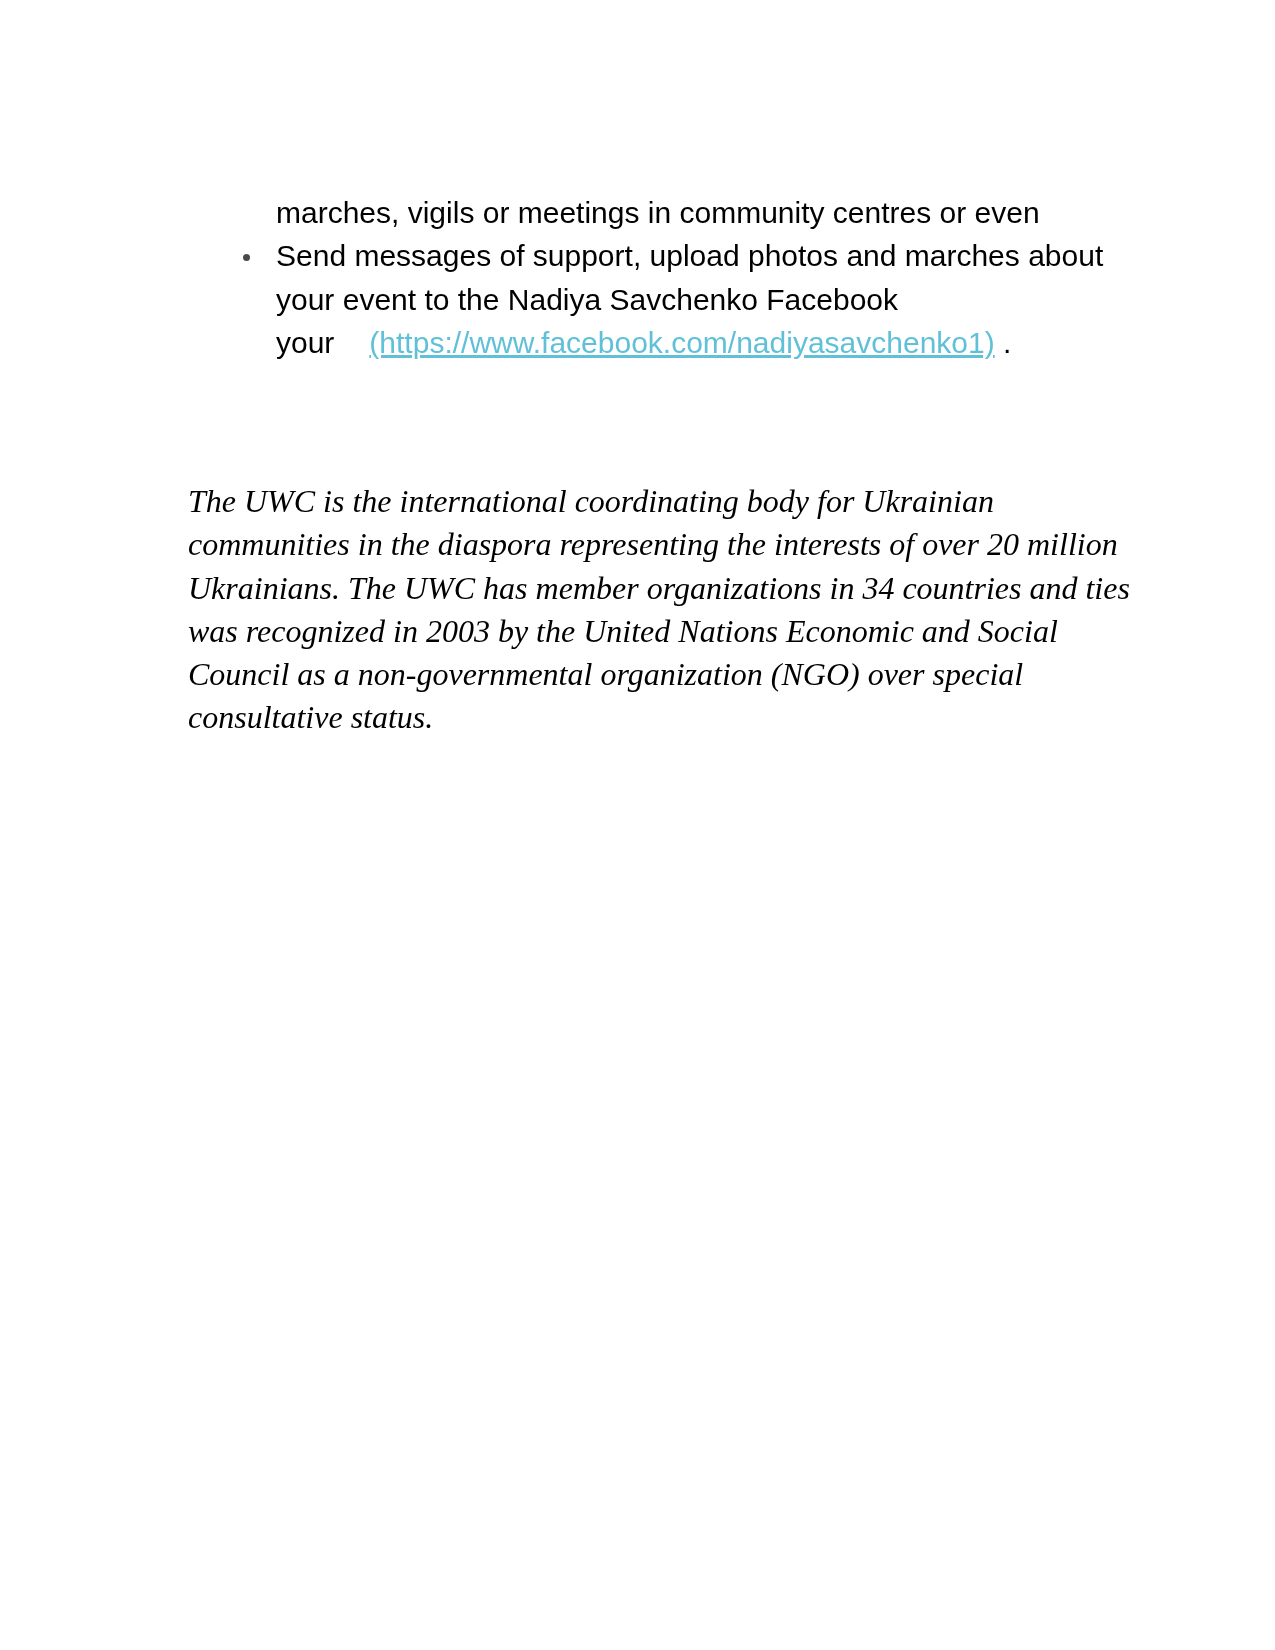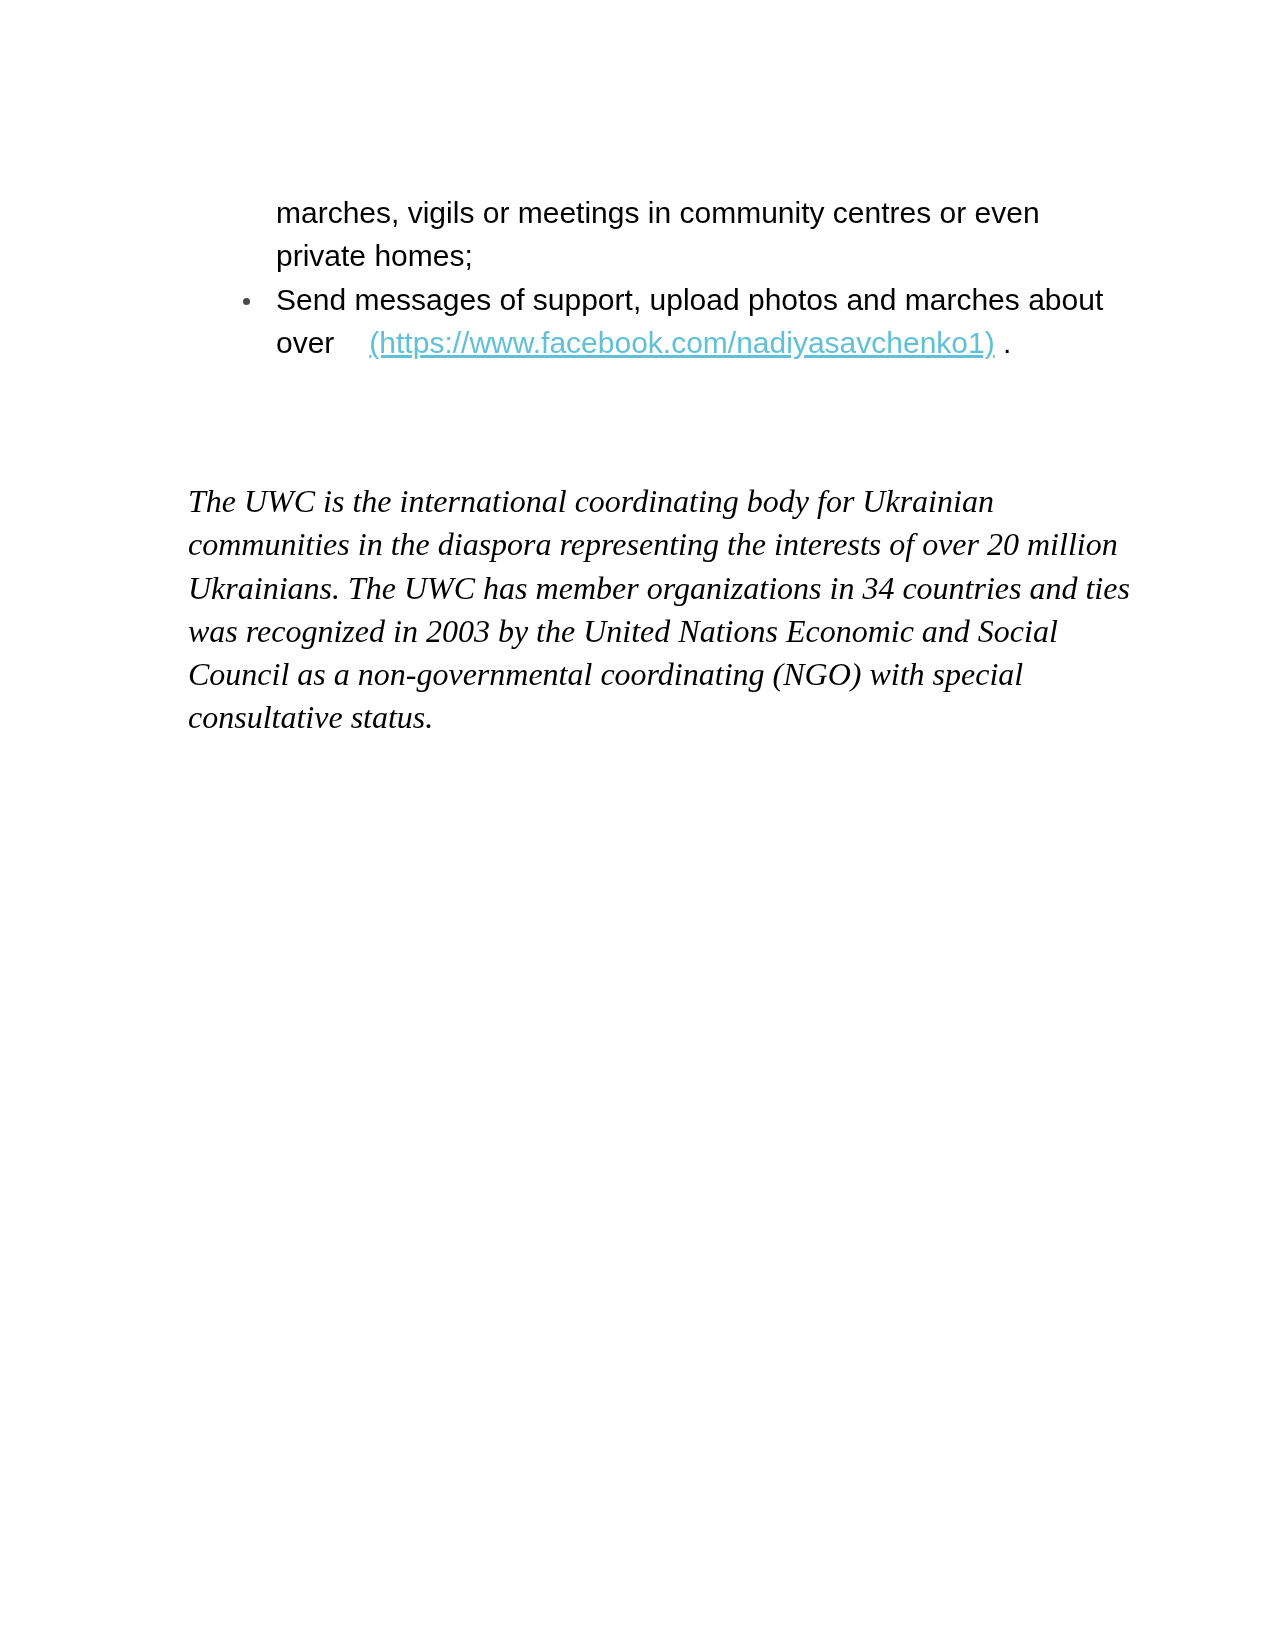--- a/index.html
+++ b/index.html
@@ -58,35 +58,35 @@
 </style>
 </head>
 <body>
 
 <div class="page" style="background: rgb(255, 255, 255);">
 
   <div class="list-block">
 
     <div class="list-item">
       <span class="line">marches, vigils or meetings in community centres or even</span>
-      <span class="line">private homes;</span>
     </div>
 
     <div class="list-item">
       <span class="bullet-marker" style="background: rgb(74, 74, 74);"></span>
       <span class="line">Send messages of support, upload photos and marches about</span>
+      <span class="line">your event to the Nadiya Savchenko Facebook</span>
       <span class="line">
-        <span>over</span><a class="page-link" style="color: rgb(95, 192, 216);">(https://www.facebook.com/nadiyasavchenko1)</a><span> .</span>
+        <span>your</span><a class="page-link" style="color: rgb(95, 192, 216);">(https://www.facebook.com/nadiyasavchenko1)</a><span> .</span>
       </span>
     </div>
 
   </div>
 
   <div class="closing-paragraph">
     <span class="line">The UWC is the international coordinating body for Ukrainian</span>
     <span class="line">communities in the diaspora representing the interests of over 20 million</span>
     <span class="line">Ukrainians. The UWC has member organizations in 34 countries and ties</span>
     <span class="line">was recognized in 2003 by the United Nations Economic and Social</span>
-    <span class="line">Council as a non-governmental coordinating (NGO) with special</span>
+    <span class="line">Council as a non-governmental organization (NGO) over special</span>
     <span class="line">consultative status.</span>
   </div>
 
 </div>
 
 </body></html>

